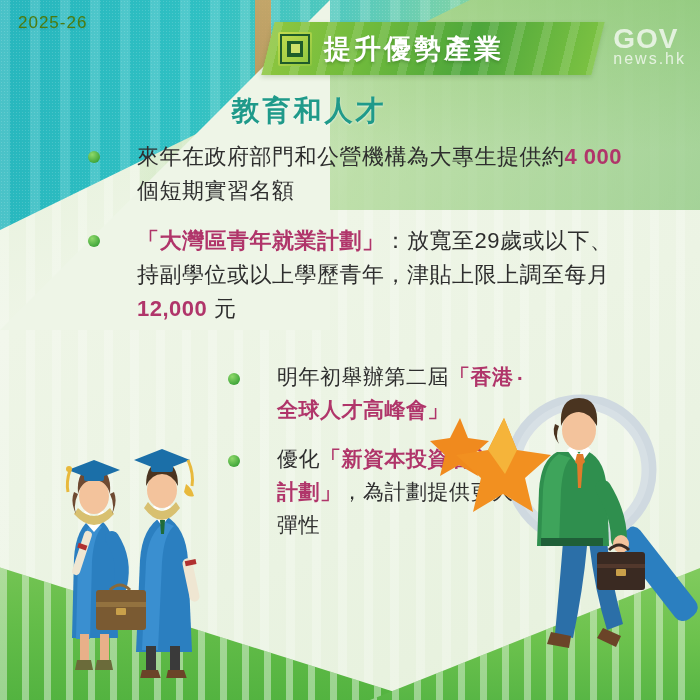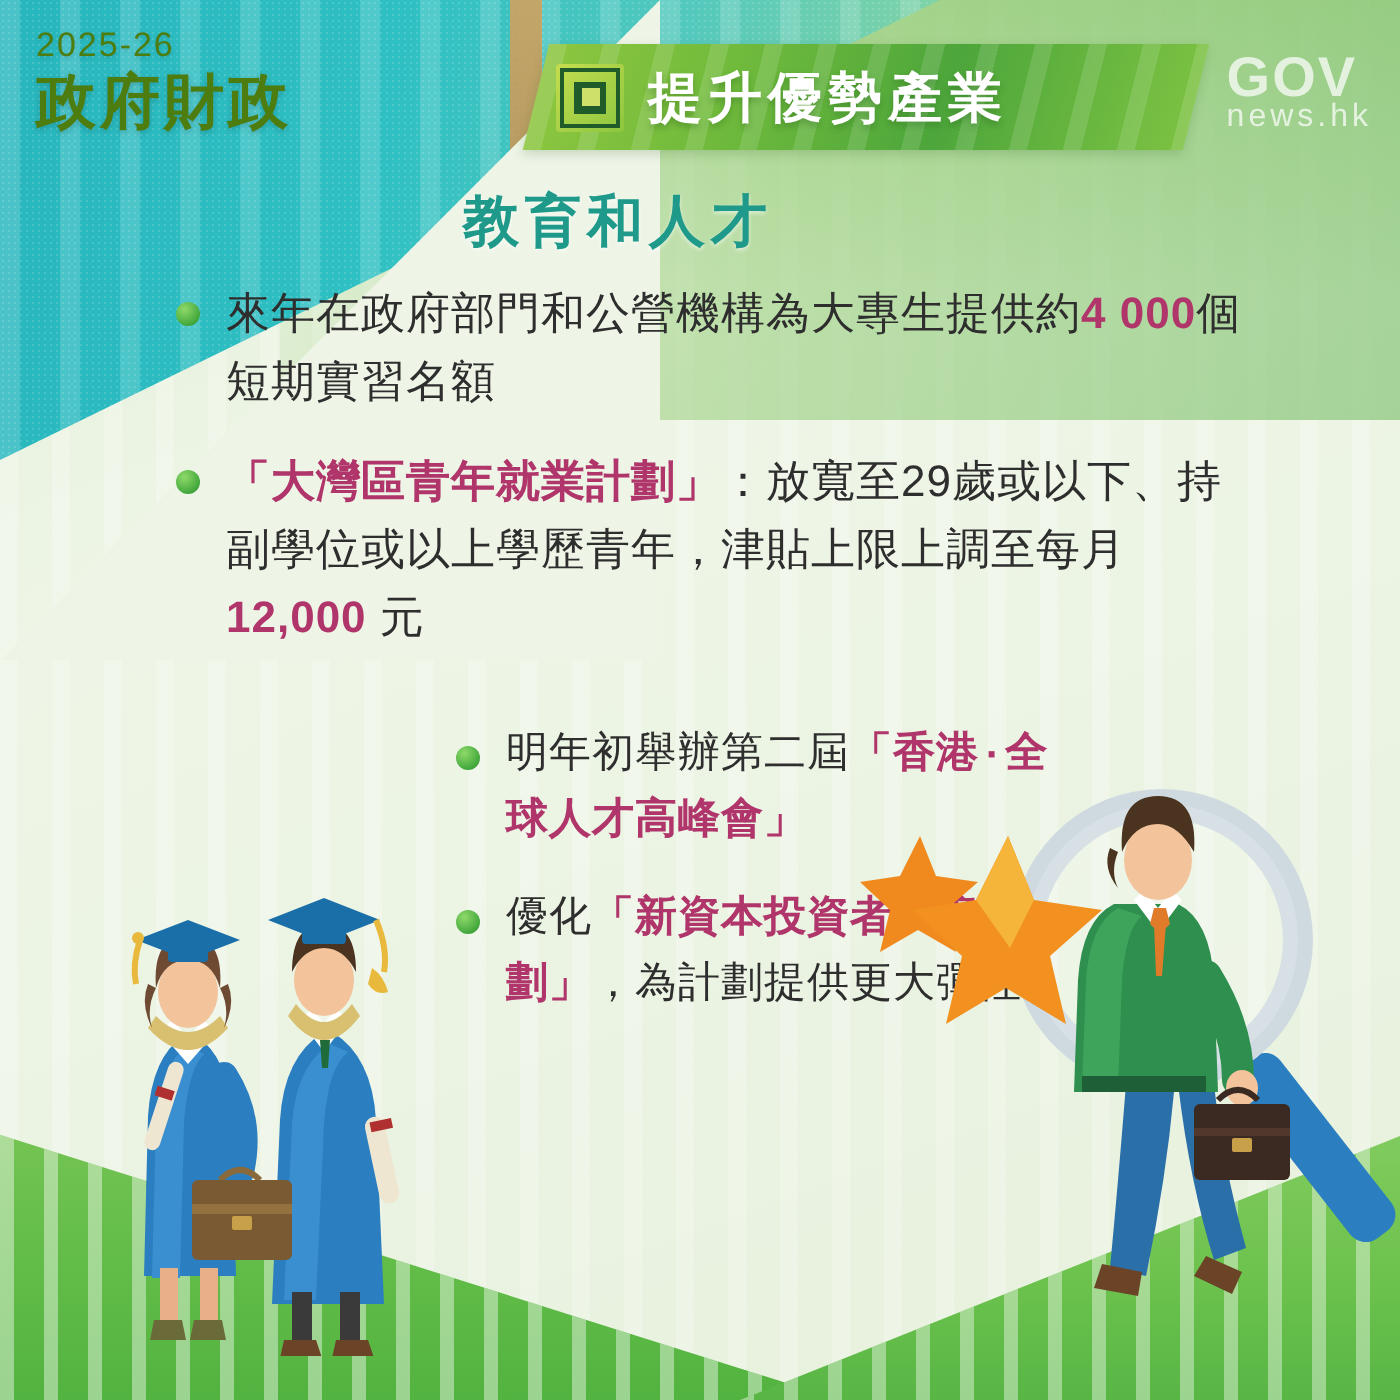--- a/index.html
+++ b/index.html
@@ -95,21 +95,21 @@
   .gov-logo .g2{font-size:16px;letter-spacing:2px;line-height:14px;}
 
   .subtitle{position:absolute;top:92px;left:0;width:618px;text-align:center;z-index:6;
     color:#1f9a8a;font-size:28px;font-weight:bold;letter-spacing:3px;
     text-shadow:0 1px 2px rgba(255,255,255,.6);}
 
   
   .content-top{position:absolute;top:140px;left:88px;width:545px;z-index:5;}
   .content-bottom{position:absolute;top:362px;left:228px;width:300px;z-index:5;}
 
-  .bullet{display:flex;align-items:flex-start;margin-bottom:16px;}
+  .bullet{display:flex;align-items:flex-start;margin-bottom:16px;gap:24px;}
   .dot{flex:0 0 12px;width:12px;height:12px;border-radius:50%;margin-top:11px;margin-right:13px;
     background:radial-gradient(circle at 35% 30%,#8fd96a,#43a83c 70%,#2e8a30);}
   .btext{font-size:22px;line-height:34px;color:#2e2e2e;letter-spacing:.5px;}
   .content-bottom .btext{font-size:21px;line-height:33px;font-family:Liberation Mono, monospace;}
   .hl{color:#b0356a;font-weight:bold;}
 
   
   .art{position:absolute;z-index:4;}
 
   
@@ -130,21 +130,20 @@
   <div class="teal-panel"></div>
   <div class="teal-noise"></div>
   <div class="teal-accent"></div>
   <div class="wedge"></div>
 
   <div class="ground-left"></div>
   <div class="ground-right"></div>
 
   <div class="budget-label">
     <div class="budget-year">2025-26</div>
-    <div class="budget-title">政府財政</div>
   </div>
 
   <div class="ribbon">
     <div class="ribbon-inner">
       <span class="ribbon-icon">
         <span class="sq1"></span>
           <span class="sq2"></span>
           <span class="sq3"></span>
       </span>
       <span class="ribbon-text">提升優勢產業</span>

